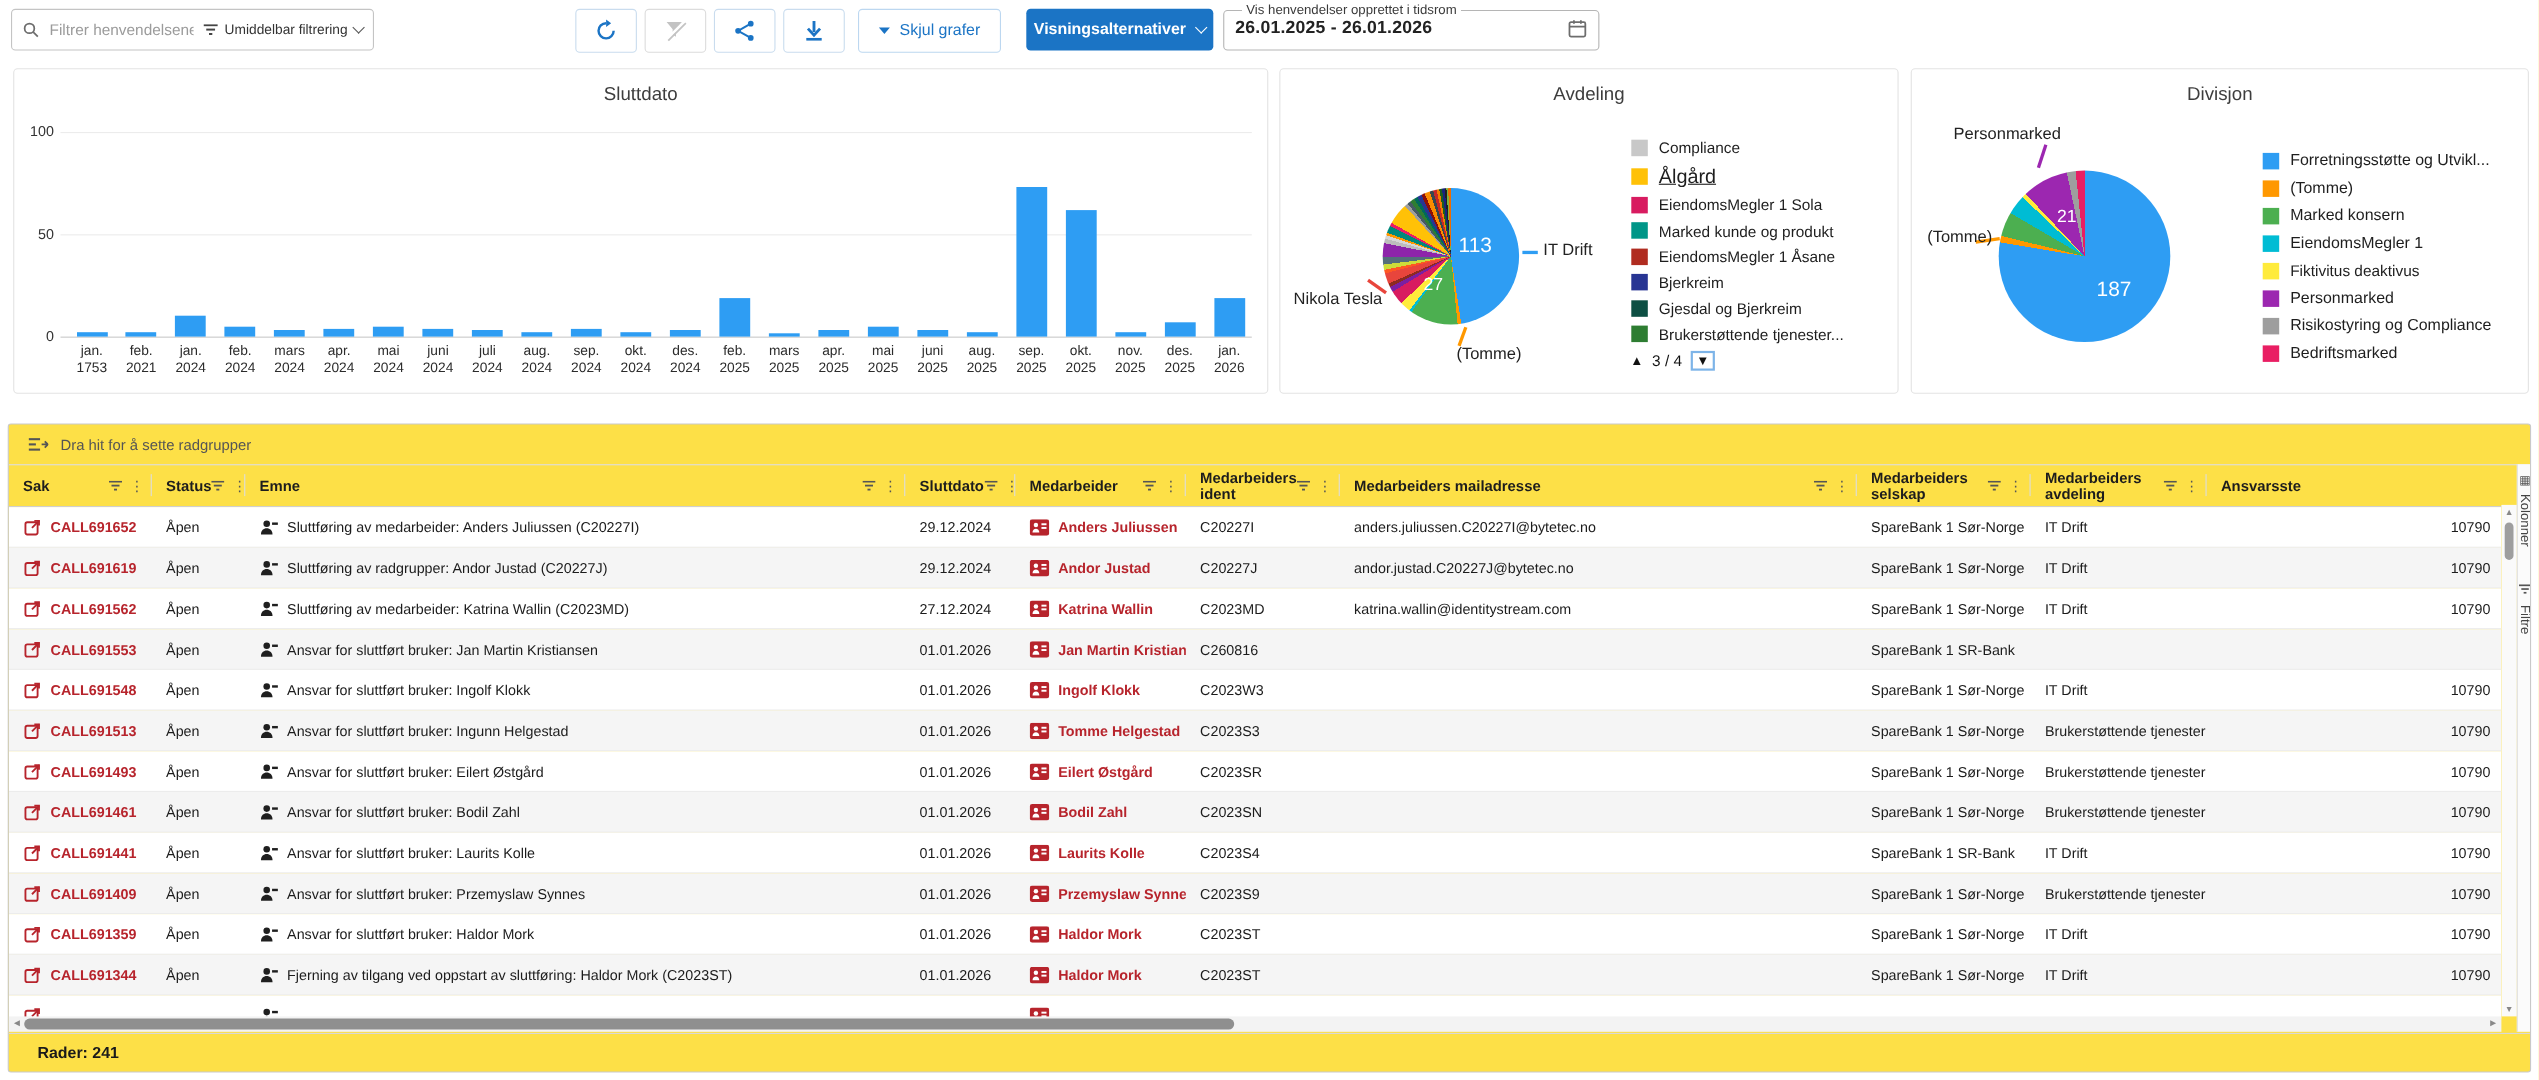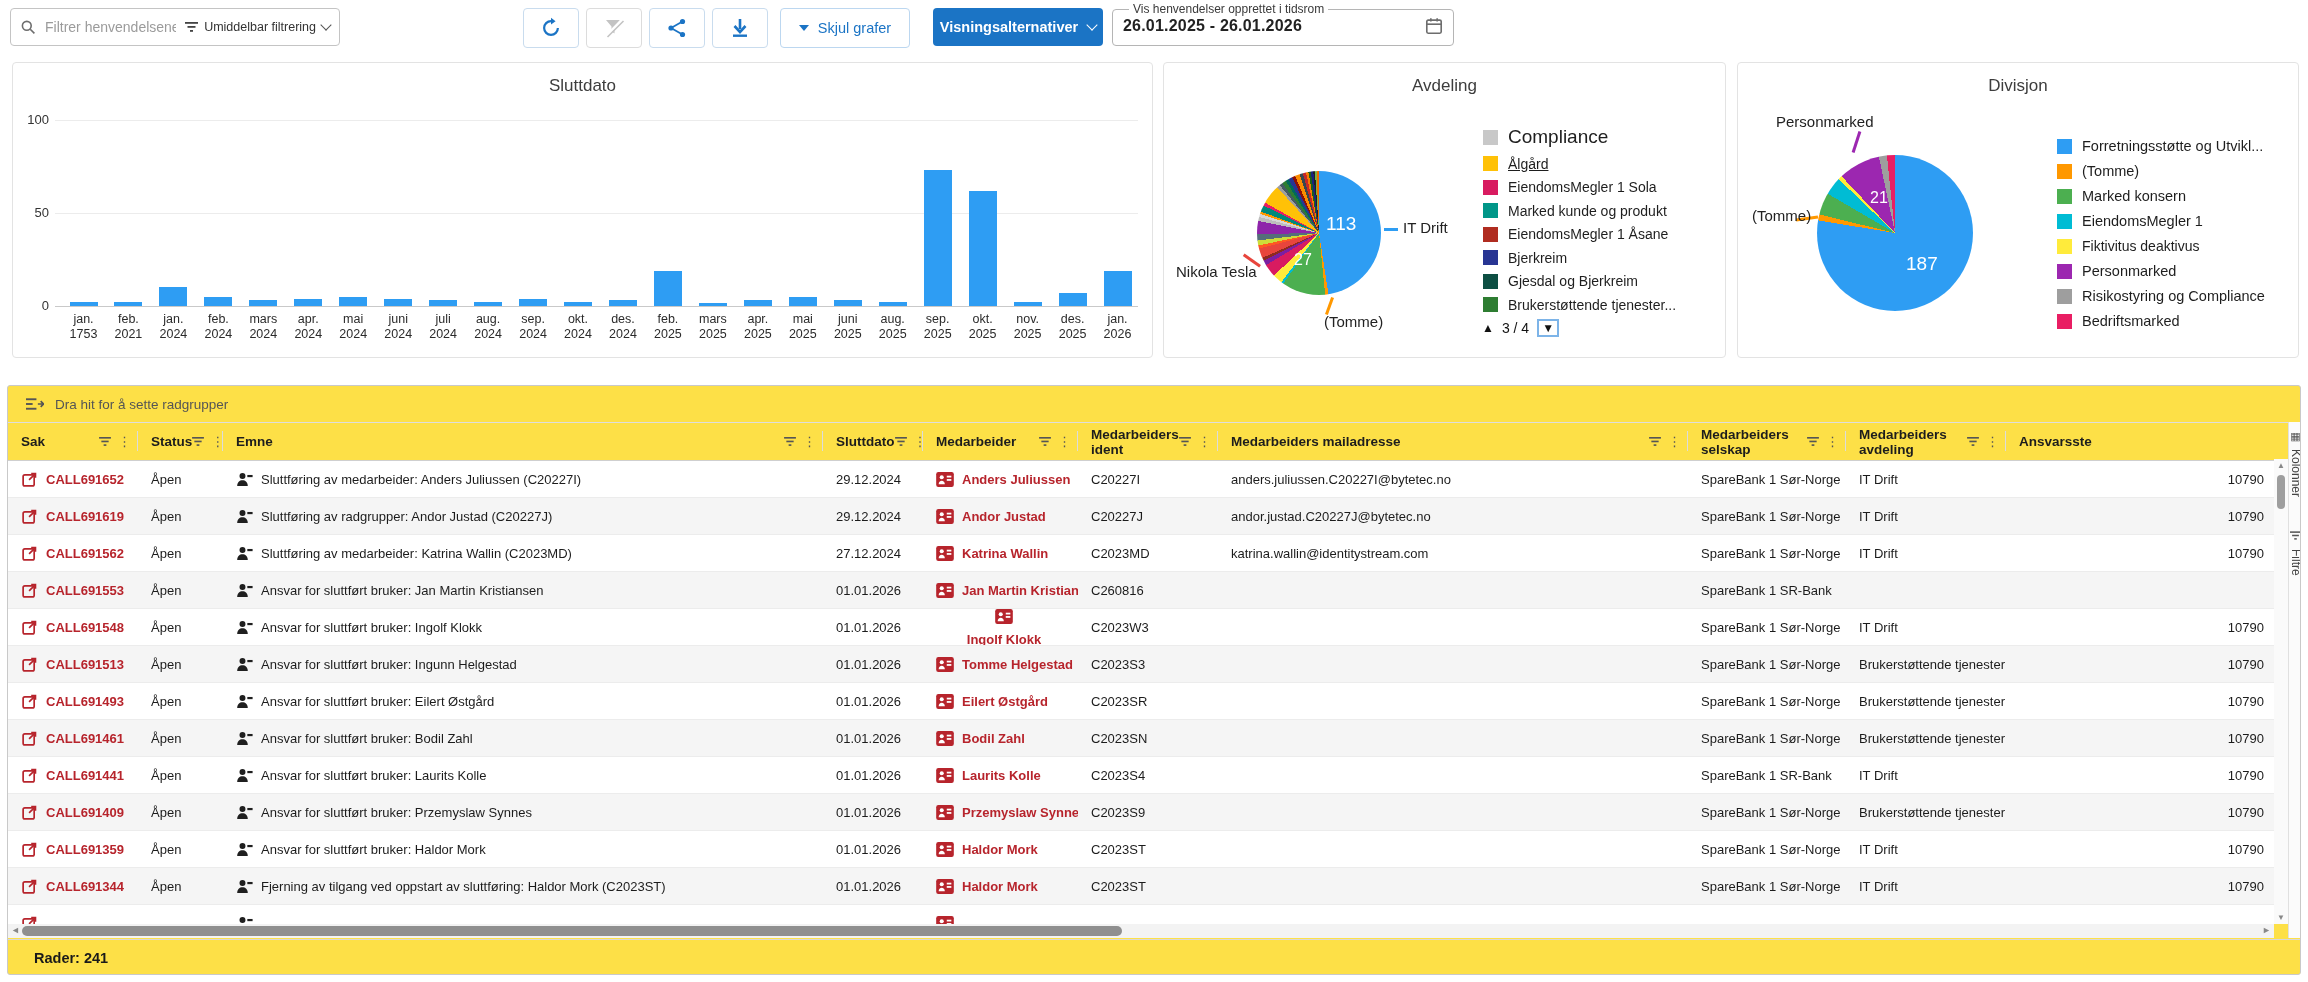--- a/index.html
+++ b/index.html
@@ -236,25 +236,25 @@
   <div class="pie" id="avd-pie" style="left: 93px; top: 108px; width: 124px; height: 124px; background: conic-gradient(rgb(46, 157, 243) 0deg, rgb(46, 157, 243) 171.28deg, rgb(255, 152, 0) 171.28deg, rgb(255, 152, 0) 174.32deg, rgb(76, 175, 80) 174.32deg, rgb(76, 175, 80) 215.24deg, rgb(0, 188, 212) 215.24deg, rgb(0, 188, 212) 217.52deg, rgb(255, 235, 59) 217.52deg, rgb(255, 235, 59) 226.61deg, rgb(216, 27, 96) 226.61deg, rgb(216, 27, 96) 238.74deg, rgb(123, 31, 162) 238.74deg, rgb(123, 31, 162) 243.28deg, rgb(141, 42, 32) 243.28deg, rgb(141, 42, 32) 246.32deg, rgb(232, 69, 60) 246.32deg, rgb(232, 69, 60) 255.41deg, rgb(255, 87, 34) 255.41deg, rgb(255, 87, 34) 258.44deg, rgb(205, 220, 57) 258.44deg, rgb(205, 220, 57) 262.99deg, rgb(84, 110, 122) 262.99deg, rgb(84, 110, 122) 269.05deg, rgb(142, 36, 170) 269.05deg, rgb(142, 36, 170) 281.18deg, rgb(189, 189, 189) 281.18deg, rgb(189, 189, 189) 284.97deg, rgb(215, 215, 215) 284.97deg, rgb(215, 215, 215) 288deg, rgb(255, 152, 0) 288deg, rgb(255, 152, 0) 290.27deg, rgb(0, 137, 123) 290.27deg, rgb(0, 137, 123) 296.34deg, rgb(233, 30, 99) 296.34deg, rgb(233, 30, 99) 299.37deg, rgb(255, 193, 7) 299.37deg, rgb(255, 193, 7) 317.56deg, rgb(158, 158, 158) 317.56deg, rgb(158, 158, 158) 320.59deg, rgb(69, 90, 100) 320.59deg, rgb(69, 90, 100) 323.62deg, rgb(46, 125, 50) 323.62deg, rgb(46, 125, 50) 327.41deg, rgb(0, 105, 92) 327.41deg, rgb(0, 105, 92) 330.44deg, rgb(40, 53, 147) 330.44deg, rgb(40, 53, 147) 334.23deg, rgb(141, 16, 7) 334.23deg, rgb(141, 16, 7) 337.26deg, rgb(251, 140, 0) 337.26deg, rgb(251, 140, 0) 341.81deg, rgb(55, 71, 79) 341.81deg, rgb(55, 71, 79) 344.84deg, rgb(198, 40, 40) 344.84deg, rgb(198, 40, 40) 347.87deg, rgb(245, 124, 0) 347.87deg, rgb(245, 124, 0) 350.15deg, rgb(27, 94, 32) 350.15deg, rgb(27, 94, 32) 352.42deg, rgb(26, 35, 126) 352.42deg, rgb(26, 35, 126) 354.69deg, rgb(33, 33, 33) 354.69deg, rgb(33, 33, 33) 356.21deg, rgb(124, 179, 66) 356.21deg, rgb(124, 179, 66) 357.73deg, rgb(239, 108, 0) 357.73deg, rgb(239, 108, 0) 360deg);"></div>
   <div class="pieval" style="left:162px;top:150px;">113</div>
   <div class="pieval small" style="left:130px;top:188px;">27</div>
   <div class="tick-line" style="left:220px;top:165px;width:14px;height:2.5px;background:#2e9df3;"></div>
   <div class="callout-text" style="left:239px;top:156px;">IT Drift</div>
   <div class="tick-line" style="left:164px;top:234px;width:3px;height:18px;background:#ff9800;transform:rotate(20deg);"></div>
   <div class="callout-text" style="left:160px;top:250px;">(Tomme)</div>
   <div class="tick-line" style="left:78px;top:196px;width:20px;height:2.5px;background:#e8453c;transform:rotate(35deg);"></div>
   <div class="callout-text" style="left:12px;top:200px;">Nikola Tesla</div>
   <div class="legend" id="avd-legend" style="left:319px;top:63px;gap:7.5px;">
-      <div class="legend-item" style="font-size: 19px;">
+      <div class="legend-item" style="font-size: 14px;">
         <span class="swatch" style="background: rgb(200, 200, 200);"></span>
         <span>Compliance</span>
       </div>
-      <div class="legend-item" style="font-size: 14px; text-decoration: underline;">
+      <div class="legend-item" style="font-size: 18px; text-decoration: underline;">
         <span class="swatch" style="background: rgb(255, 193, 7);"></span>
         <span>Ålgård</span>
       </div>
       <div class="legend-item" style="font-size: 14px;">
         <span class="swatch" style="background: rgb(216, 27, 96);"></span>
         <span>EiendomsMegler 1 Sola</span>
       </div>
       <div class="legend-item" style="font-size: 14px;">
         <span class="swatch" style="background: rgb(0, 150, 136);"></span>
         <span>Marked kunde og produkt</span>
@@ -695,21 +695,21 @@
               <circle cx="8" cy="4.8" r="3.7" fill="#1f1f1f"></circle>
               <path d="M1.5 17 c0-4.6 3-7 6.5-7 s6.5 2.4 6.5 7 Z" fill="#1f1f1f"></path>
               <rect x="14" y="3.4" width="6.5" height="2.7" fill="#1f1f1f"></rect>
             </svg>
           </span>
           <span>Ansvar for sluttført bruker: Ingolf Klokk</span>
         </div>
         <div class="tcell" style="width: 100px;">
           <span>01.01.2026</span>
         </div>
-        <div class="tcell" style="width: 155px; flex-direction: column;">
+        <div class="tcell" style="width: 155px;">
           <span class="rowicon">
             <svg width="18" height="15" viewBox="0 0 20 17">
               <rect width="20" height="17" rx="2.5" fill="#b7242c"></rect>
               <circle cx="6.3" cy="6" r="2.3" fill="#fff"></circle>
               <path d="M2.8 13.8 c0-2.6 1.6-4 3.5-4 s3.5 1.4 3.5 4 Z" fill="#fff"></path>
               <rect x="12" y="4.2" width="5.2" height="2" fill="#fff"></rect>
               <rect x="12" y="8" width="5.2" height="2" fill="#fff"></rect>
             </svg>
           </span>
           <span class="redlink">Ingolf Klokk</span>

